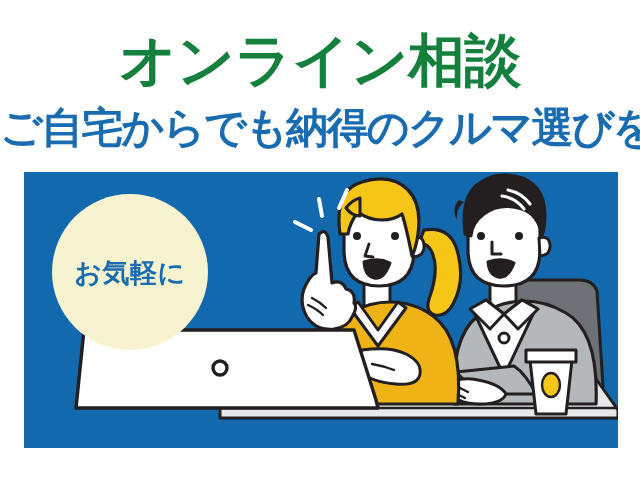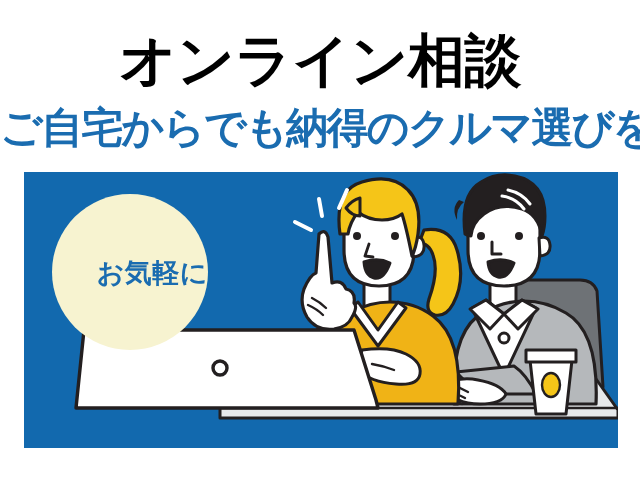--- a/index.html
+++ b/index.html
@@ -26,21 +26,21 @@
     top: 0;
     width: 640px;
     height: 168px;
   }
   #main-title {
     position: absolute;
     left: 0;
     top: 30px;
     width: 640px;
     text-align: center;
-    color: #000000;
+    color: #15803d;
     font-size: 57px;
     line-height: 60px;
     font-weight: bold;
     letter-spacing: -0.5px;
     white-space: nowrap;
     font-family: "DejaVu Sans", "Liberation Sans", sans-serif;
   }
   #sub-title {
     position: absolute;
     left: 0;
@@ -75,21 +75,21 @@
   #badge {
     position: absolute;
     left: 28px;
     top: 22px;
     width: 156px;
     height: 156px;
     border-radius: 50%;
     background: #F7F3D0;
     display: flex;
     flex-direction: column;
-    align-items: flex-end;
+    align-items: center;
     justify-content: center;
   }
   .badge-line {
     color: #1A6CB0;
     font-size: 27px;
     line-height: 33px;
     font-weight: bold;
     letter-spacing: 0.5px;
     white-space: nowrap;
     text-align: center;

